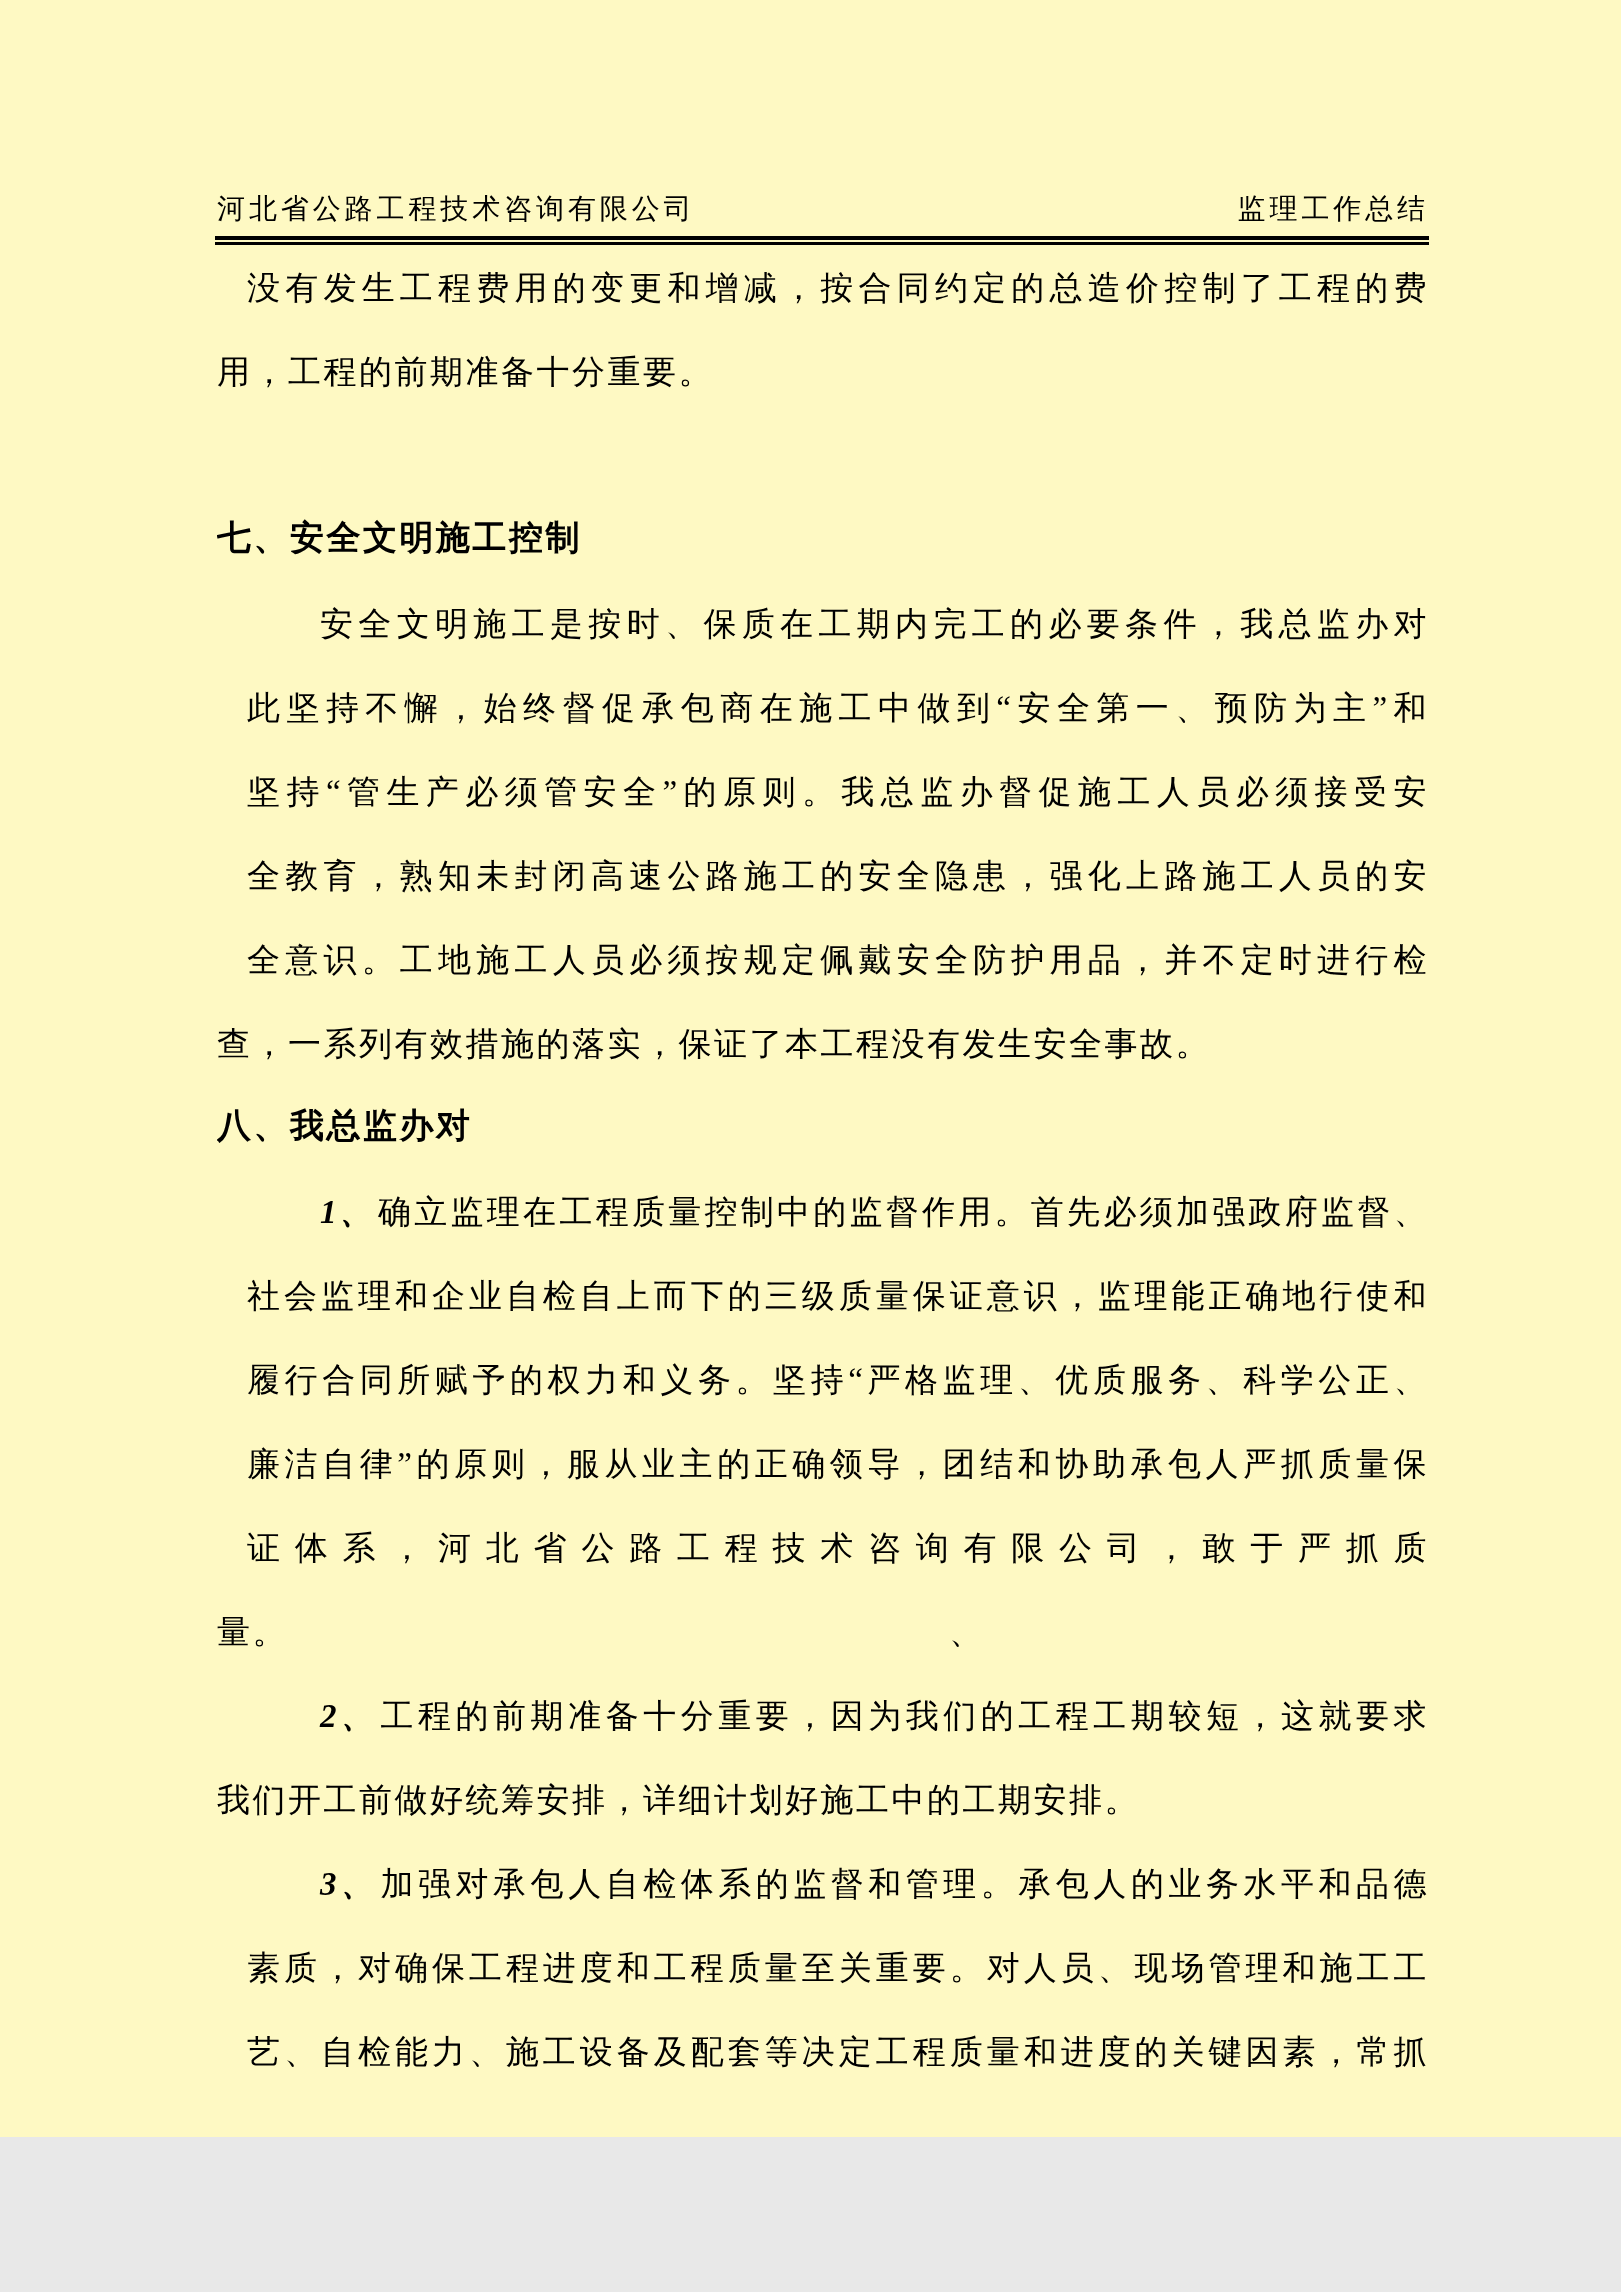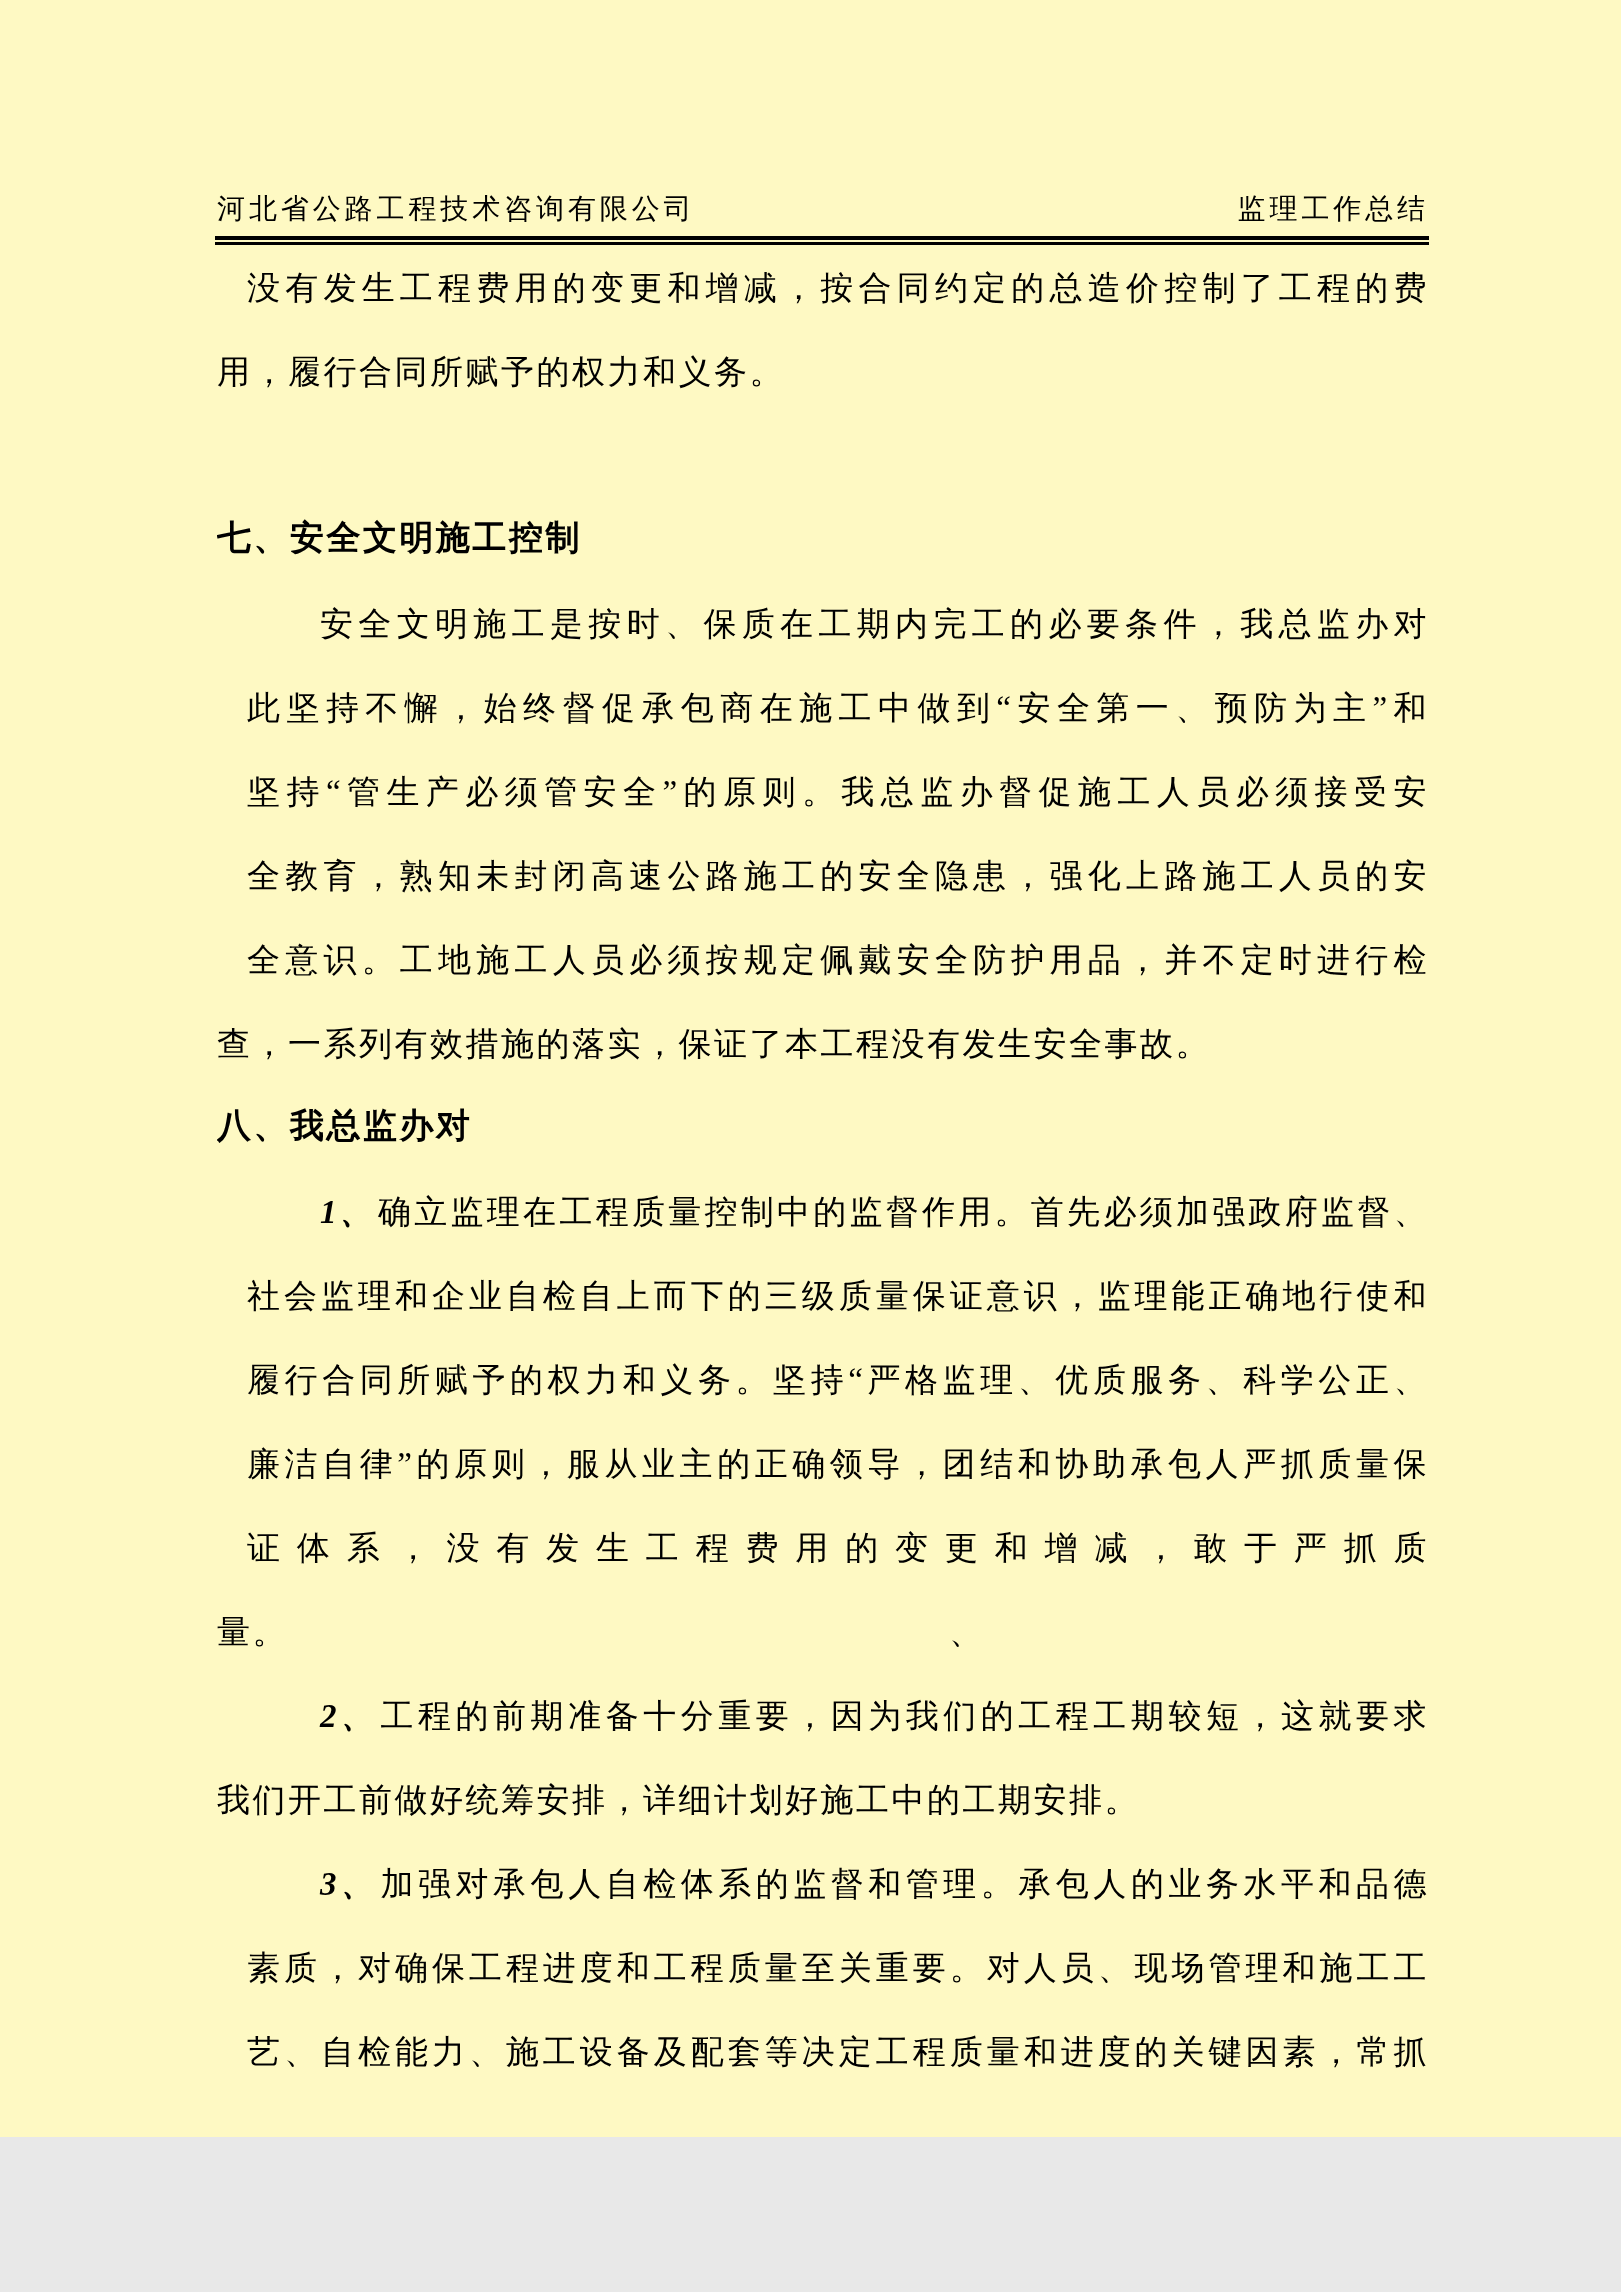--- a/index.html
+++ b/index.html
@@ -48,35 +48,35 @@
 <div class="page">
 
   <div class="hdr">
     <span>河北省公路工程技术咨询有限公司</span>
     <span>监理工作总结</span>
   </div>
   <div class="hdr-rule"></div>
 
   <div class="content">
     <div class="ln just">没有发生工程费用的变更和增减，按合同约定的总造价控制了工程的费</div>
-    <div class="ln">用，履行合同所赋予的权力和义务。</div>
+    <div class="ln">用，工程的前期准备十分重要。</div>
     <div class="ln"></div>
     <div class="ln h">七、安全文明施工控制</div>
     <div class="ln just ind">安全文明施工是按时、保质在工期内完工的必要条件，我总监办对</div>
     <div class="ln just">此坚持不懈，始终督促承包商在施工中做到“安全第一、预防为主”和</div>
     <div class="ln just">坚持“管生产必须管安全”的原则。我总监办督促施工人员必须接受安</div>
     <div class="ln just">全教育，熟知未封闭高速公路施工的安全隐患，强化上路施工人员的安</div>
     <div class="ln just">全意识。工地施工人员必须按规定佩戴安全防护用品，并不定时进行检</div>
     <div class="ln">查，一系列有效措施的落实，保证了本工程没有发生安全事故。</div>
     <div class="ln h">八、我总监办对</div>
     <div class="ln just ind"><span class="lead">1、</span><span>确立监理在工程质量控制中的监督作用。首先必须加强政府监督、</span></div>
     <div class="ln just">社会监理和企业自检自上而下的三级质量保证意识，监理能正确地行使和</div>
     <div class="ln just">履行合同所赋予的权力和义务。坚持“严格监理、优质服务、科学公正、</div>
     <div class="ln just">廉洁自律”的原则，服从业主的正确领导，团结和协助承包人严抓质量保</div>
-    <div class="ln just">证体系，没有发生工程费用的变更和增减，敢于严抓质</div>
+    <div class="ln just">证体系，河北省公路工程技术咨询有限公司，敢于严抓质</div>
     <div class="ln"><span>量。</span><span class="stray">、</span></div>
     <div class="ln just ind"><span class="lead">2、</span><span>工程的前期准备十分重要，因为我们的工程工期较短，这就要求</span></div>
     <div class="ln">我们开工前做好统筹安排，详细计划好施工中的工期安排。</div>
     <div class="ln just ind"><span class="lead">3、</span><span>加强对承包人自检体系的监督和管理。承包人的业务水平和品德</span></div>
     <div class="ln just">素质，对确保工程进度和工程质量至关重要。对人员、现场管理和施工工</div>
     <div class="ln just">艺、自检能力、施工设备及配套等决定工程质量和进度的关键因素，常抓</div>
   </div>
 
   <div class="footer">
     <svg width="294" height="94" viewBox="0 0 300 96">

